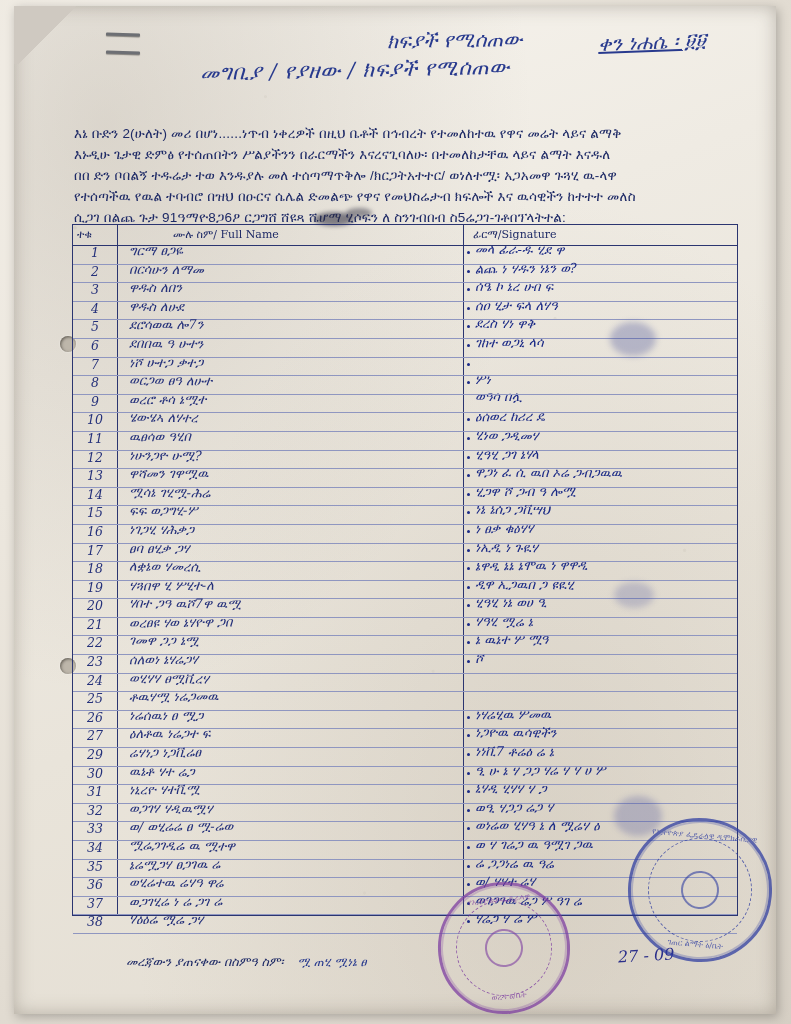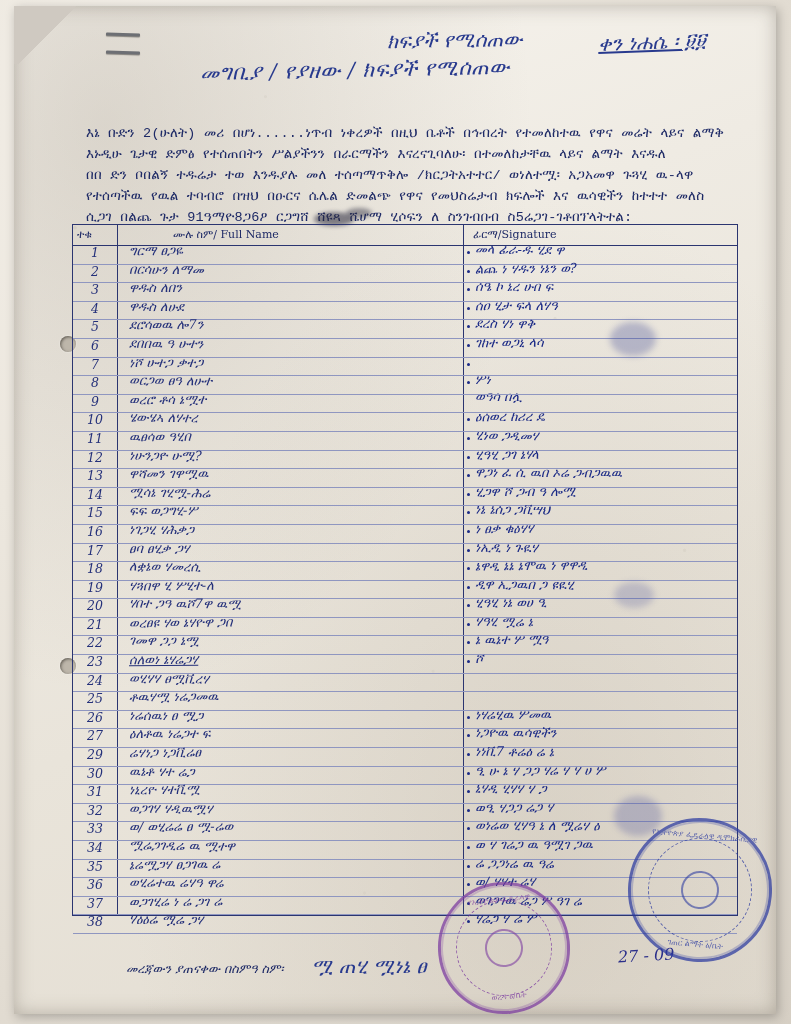--- a/index.html
+++ b/index.html
@@ -58,22 +58,22 @@
     font-style:italic;
     white-space:nowrap;
   }
 
   .title-line{position:absolute;}
   #t-head1{left:186px;top:52px;font-size:21px;letter-spacing:.5px;transform:rotate(-1.2deg);}
   #t-head2{left:373px;top:22px;font-size:20px;transform:rotate(-1deg);}
   #t-head3{left:584px;top:24px;font-size:20px;transform:rotate(-2deg);text-decoration:underline;}
 
   .para{
-    position:absolute;left:72px;width:660px;
-    font-family:Liberation Mono, monospace;
+    position:absolute;left:60px;width:660px;
+    font-family:Liberation Sans, sans-serif;
     color:#1e2a66;font-size:13.5px;line-height:21px;
     letter-spacing:.2px;
   }
   #p1{top:117px;}
   .para div{white-space:nowrap;}
 
   
   .table{
     position:absolute;left:58px;top:218px;width:664px;height:690px;
     border:1.4px solid #2b3570;
@@ -110,21 +110,21 @@
   }
   .row .bullet{
     position:absolute;left:394px;top:5px;width:3px;height:3px;border-radius:50%;background:#1b2a86;
   }
 
   
   #footer{
     position:absolute;left:112px;top:948px;
     font-family:"DejaVu Serif", serif;color:#1e2a66;font-size:12.5px;font-style:italic;
   }
-  #footer .sign{font-size:20px;margin-left:24px;}
+  #footer .sign{font-size:12px;margin-left:10px;}
   #date-stamp{
     position:absolute;left:604px;top:940px;font-family:"DejaVu Serif",serif;
     font-size:16px;color:#2b2f8a;font-style:italic;transform:rotate(-3deg);
   }
 
   
   .stamp{
     position:absolute;border-radius:50%;
     display:flex;align-items:center;justify-content:center;
     text-align:center;line-height:1.15;
@@ -329,21 +329,21 @@
             <span class="sg" style="transform: rotate(0.7deg);">ሃዓሂ ሟሬ ኔ</span>
           </div>
           <div class="row">
             <span class="num">22</span>
             <span class="nm" style="transform: rotate(0.4deg);">ገመዋ ጋጋ ኔሟ</span>
             <span class="bullet"></span>
             <span class="sg" style="transform: rotate(-0.5deg);">ኔ ዉኔተ ሦ ሟዓ</span>
           </div>
           <div class="row">
             <span class="num">23</span>
-            <span class="nm" style="transform: rotate(-0.3deg); text-decoration: underline;">ሰለወነ ኔሃሬጋሃ</span>
+            <span class="nm" style="transform: rotate(-0.3deg);">ሰለወነ ኔሃሬጋሃ</span>
             <span class="bullet"></span>
             <span class="sg" style="transform: rotate(0.3deg);">ሾ</span>
           </div>
           <div class="row">
             <span class="num">24</span>
             <span class="nm" style="transform: rotate(0.7deg);">ወሂሃሃ ፀሟቪረሃ</span>
             <span class="sg" style="transform: rotate(-0.2deg);"></span>
           </div>
           <div class="row">
             <span class="num">25</span>

